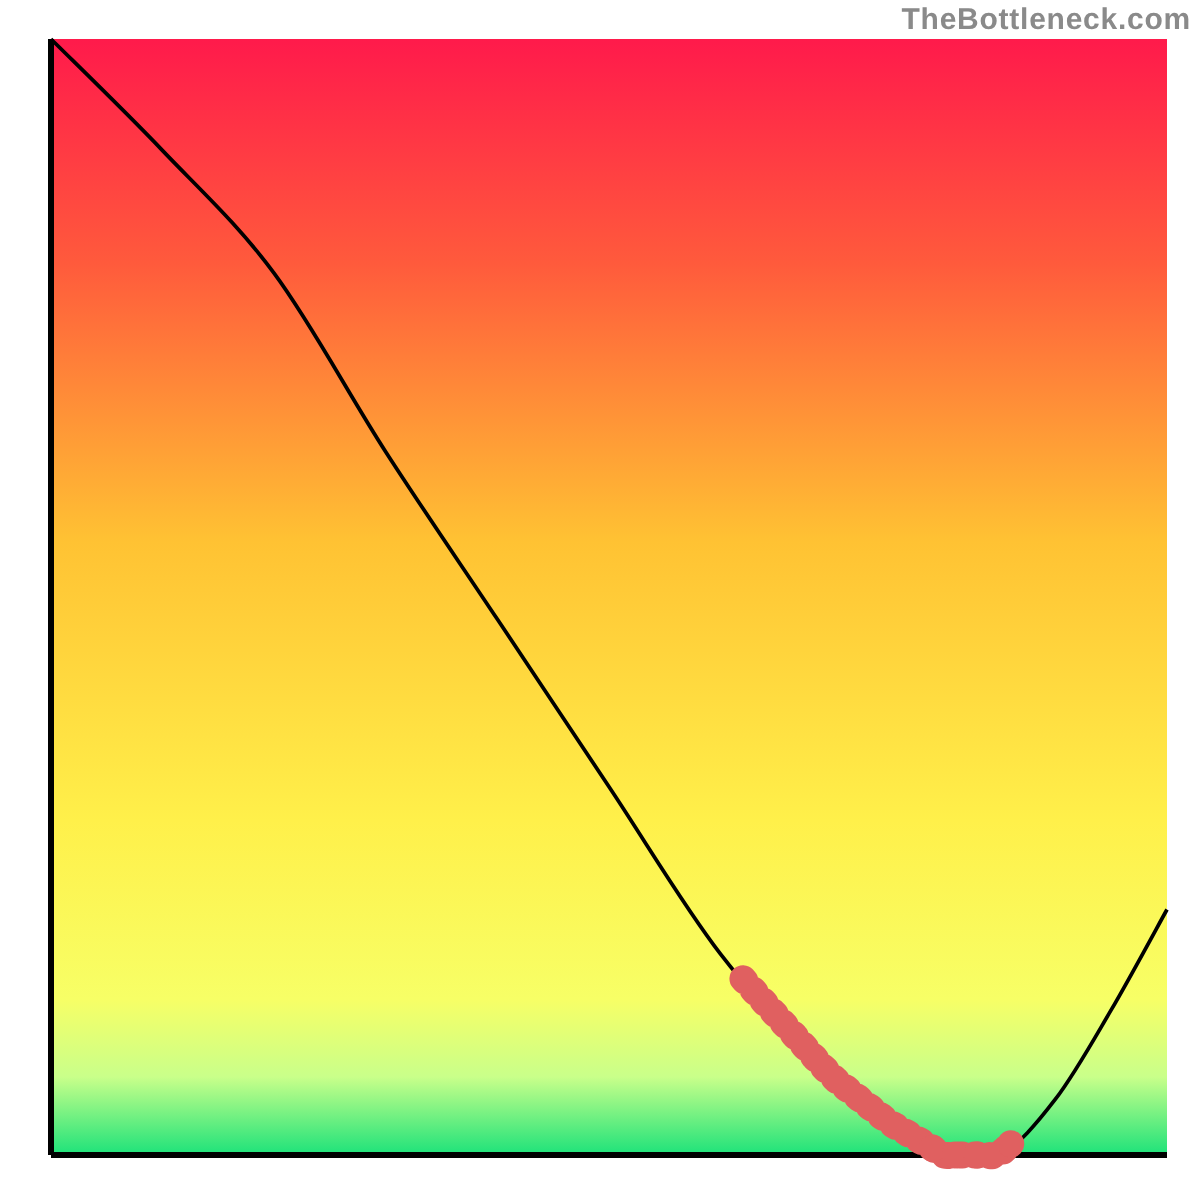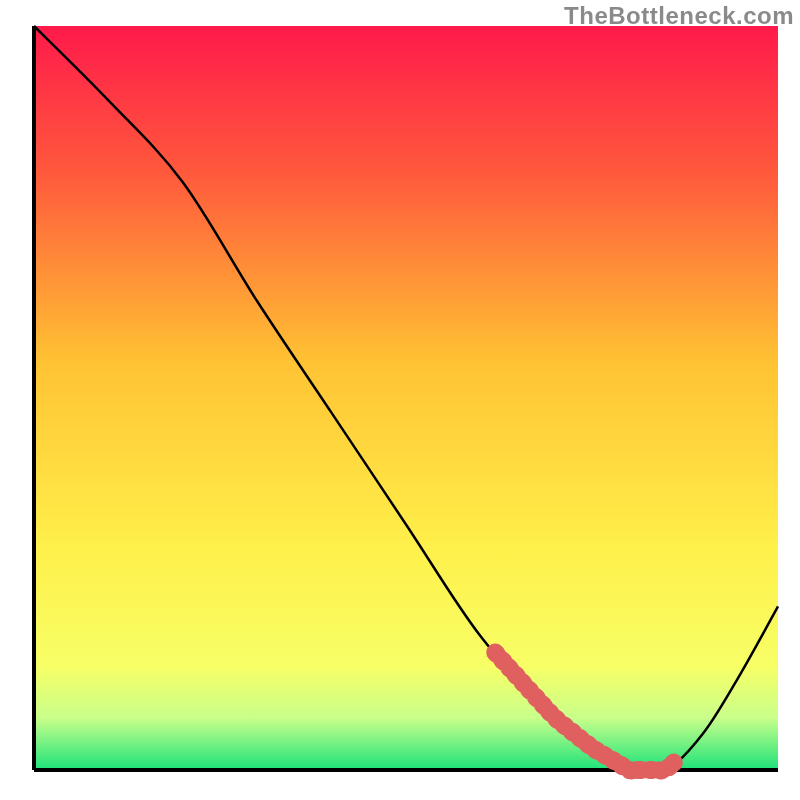--- a/index.html
+++ b/index.html
@@ -12,21 +12,21 @@
   }
   .frame {
     position: relative;
     width: 800px;
     height: 800px;
   }
   .watermark {
     position: absolute;
     top: 2px;
     right: 6px;
-    font-size: 24px;
+    font-size: 20px;
     font-weight: bold;
     color: #8a8a8a;
     letter-spacing: 0.5px;
   }
   svg.plot {
     position: absolute;
     left: 0;
     top: 0;
   }
 </style>

